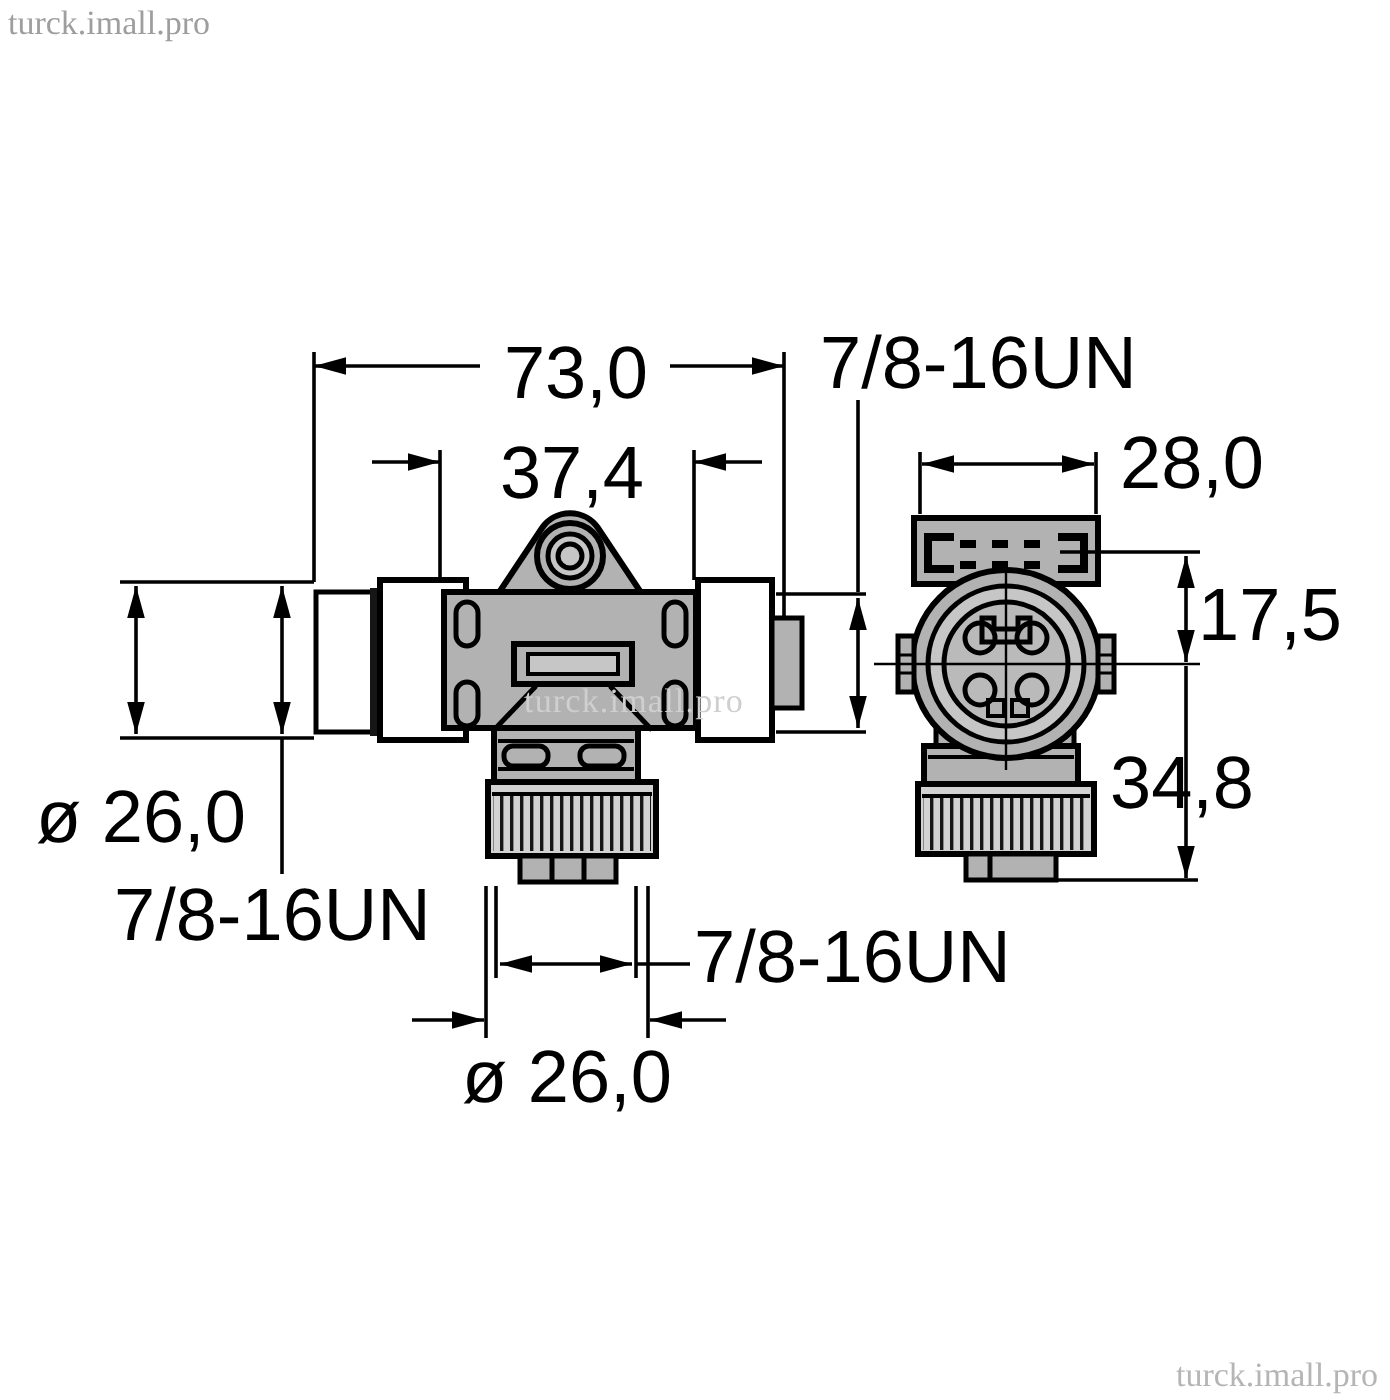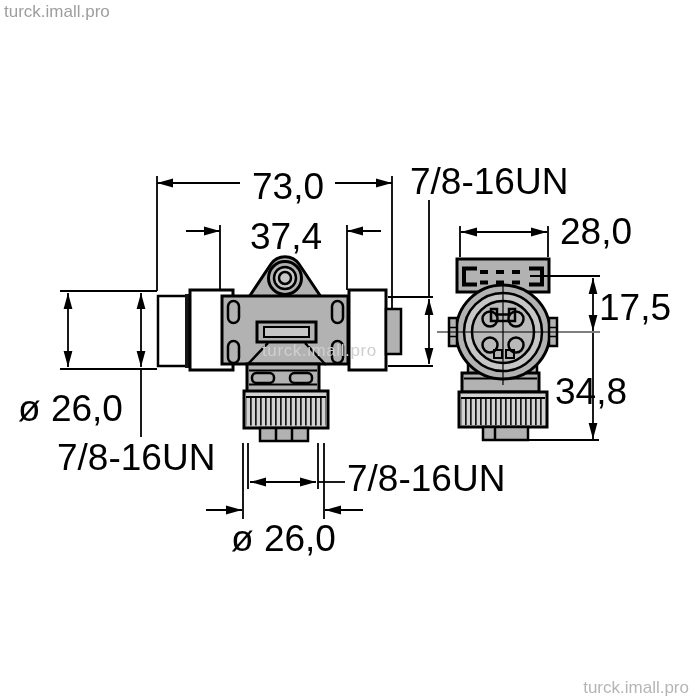--- a/index.html
+++ b/index.html
@@ -1,19 +1,19 @@
 <!DOCTYPE html>
 <html style="--body: #b2b2b2; --ring: #c6c6c6; --face: #bababa; --knurl: #d2d2d2; --outline: #000000;"><head>
 <meta charset="utf-8">
 <style>
   html,body{margin:0;padding:0;background:#fff;}
   .stage{position:relative;width:695px;height:700px;background:#fff;overflow:hidden;
          font-family:"Liberation Sans",sans-serif;}
   .stage svg{position:absolute;left:0;top:0;}
-  .wm{position:absolute;font-family:Liberation Sans, sans-serif;white-space:nowrap;pointer-events:none;}
+  .wm{position:absolute;font-family:Liberation Serif, serif;white-space:nowrap;pointer-events:none;}
   .wm-tl{left:4px;top:2px;font-size:17px;color:#9e9e9e;}
   .wm-c{left:262px;top:341px;font-size:17px;letter-spacing:0.6px;color:#cfcfcf;}
   .wm-br{right:6px;bottom:2px;font-size:17px;color:#b5b5b5;}
   .dim-text{font-size:37px;fill:#000;}
   .outl{stroke:#000;fill:none;}
   .fill-body{fill:var(--body,#b2b2b2);}
   .fill-ring{fill:var(--ring,#c6c6c6);}
   .fill-face{fill:var(--face,#bababa);}
   .fill-knurlbg{fill:var(--knurl,#d2d2d2);}
   .dimline{stroke:#000;stroke-width:1.8;fill:none;}

